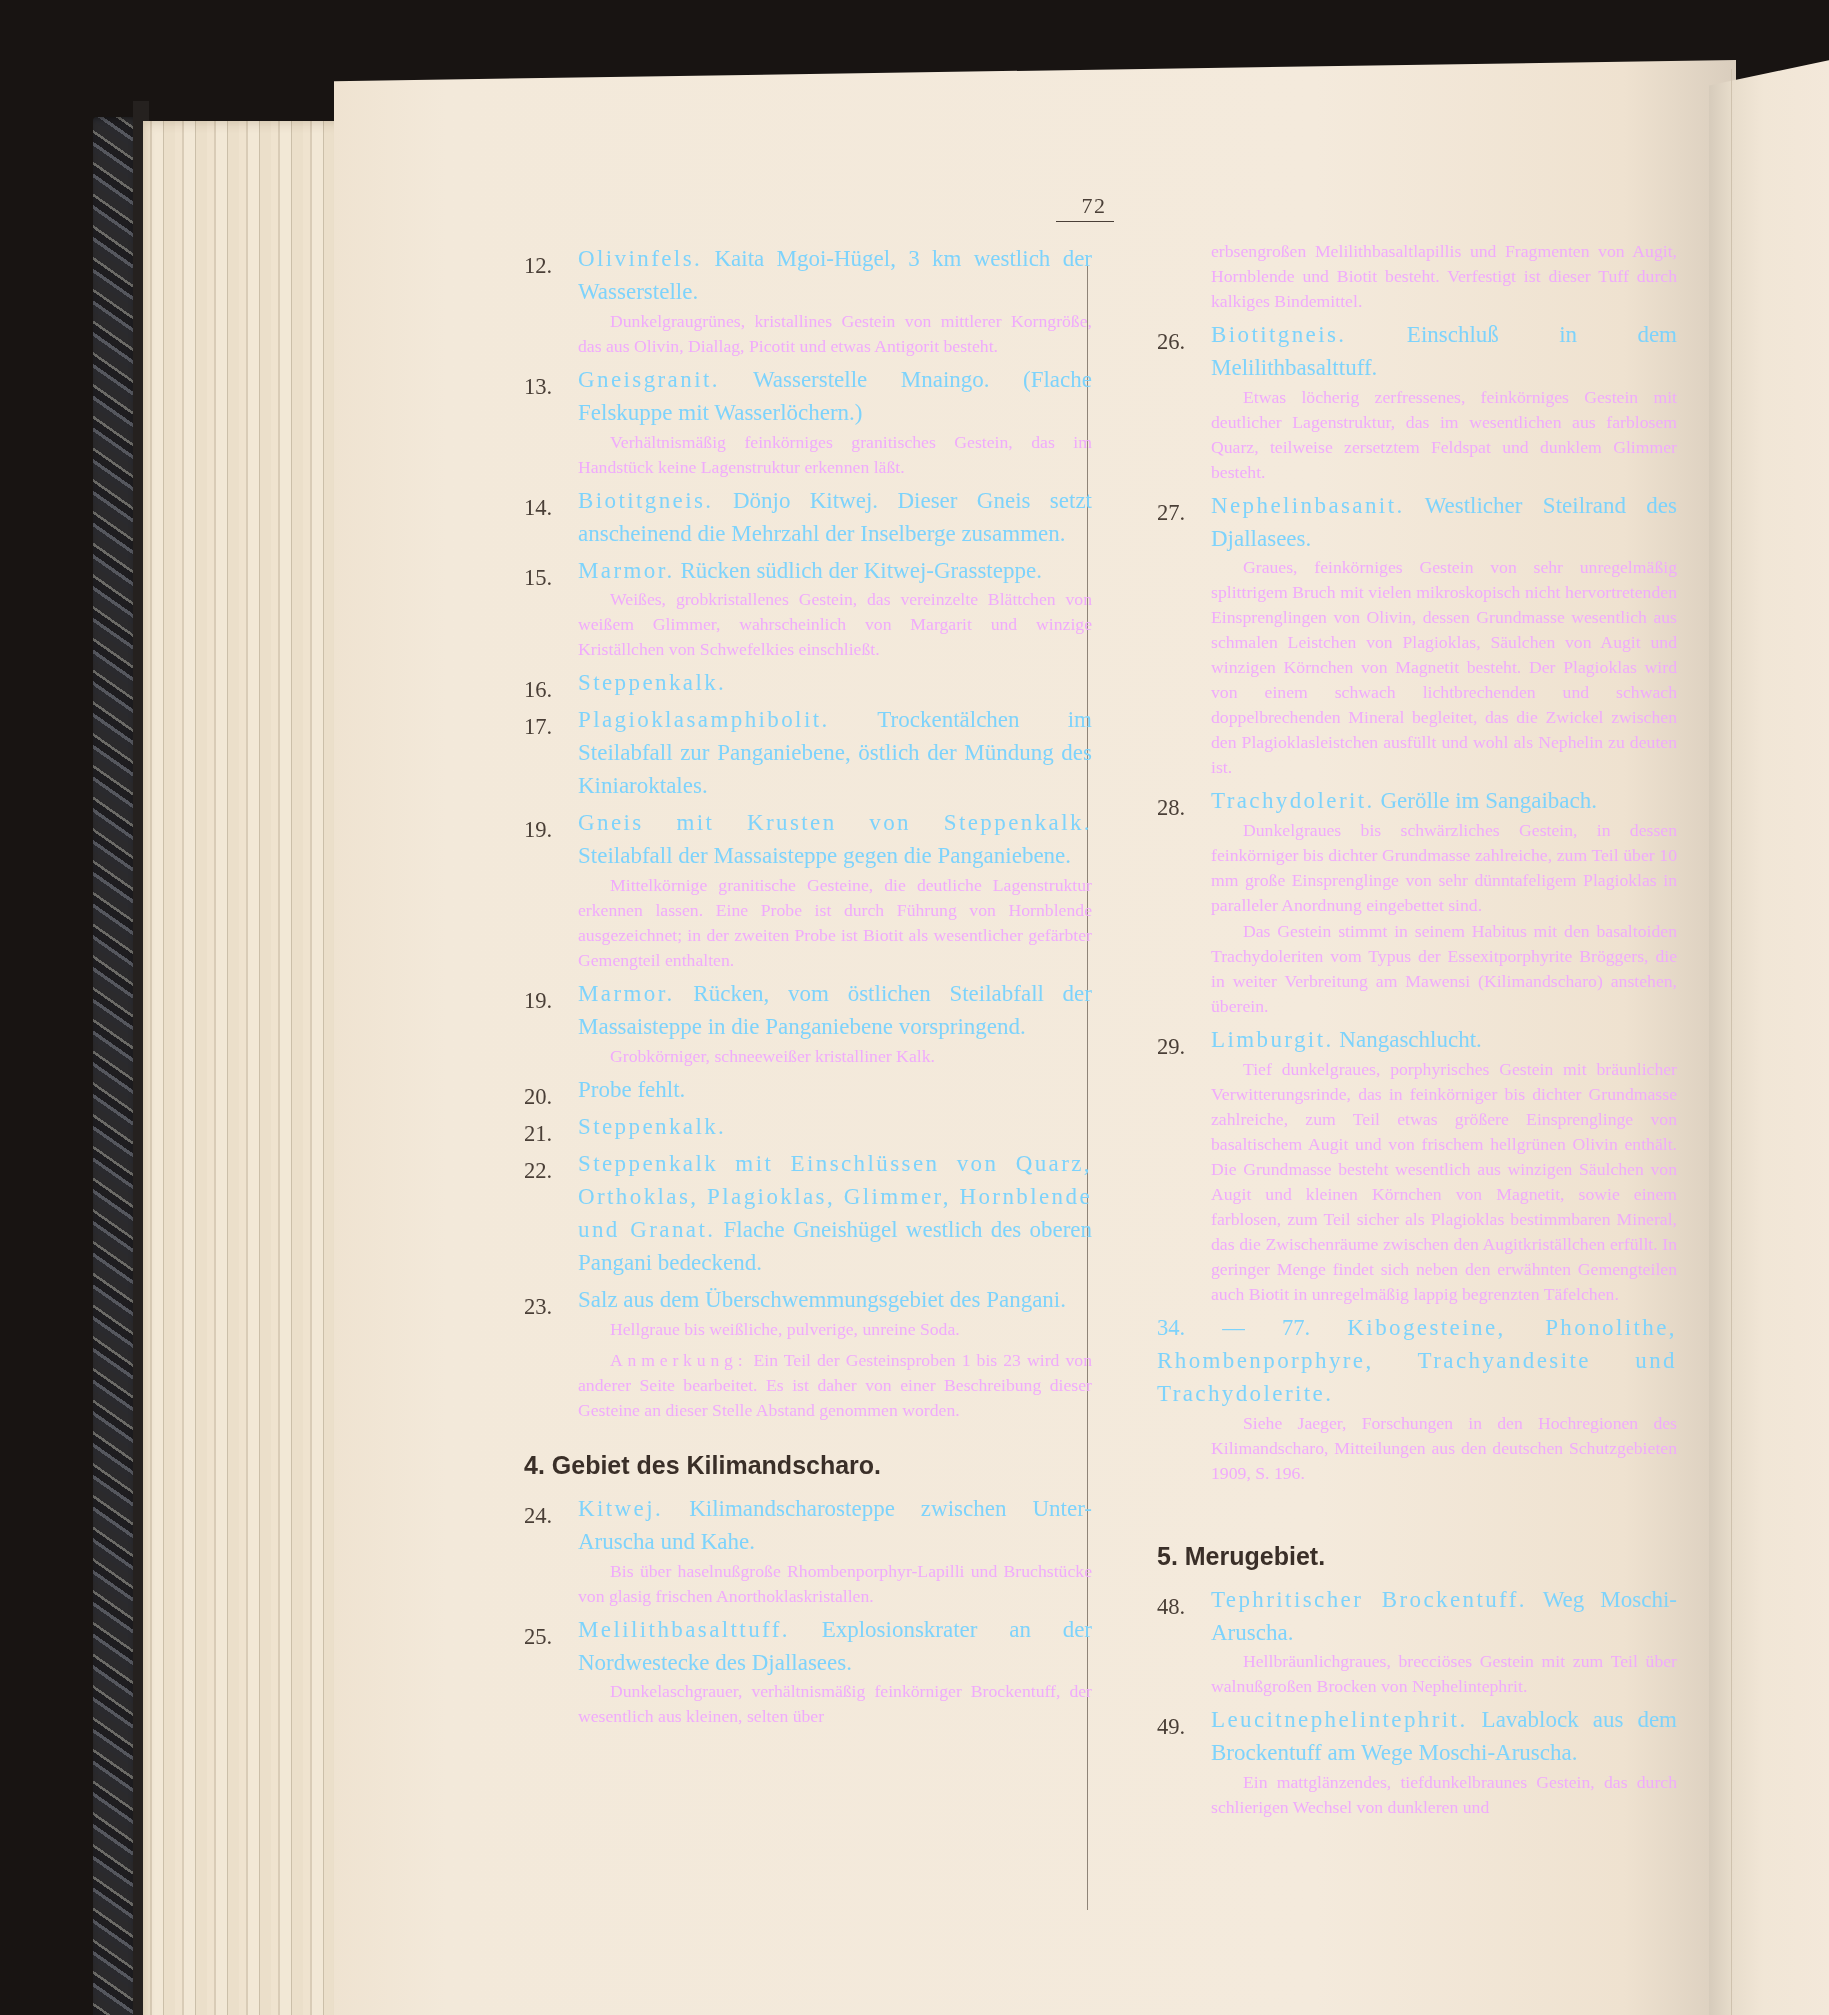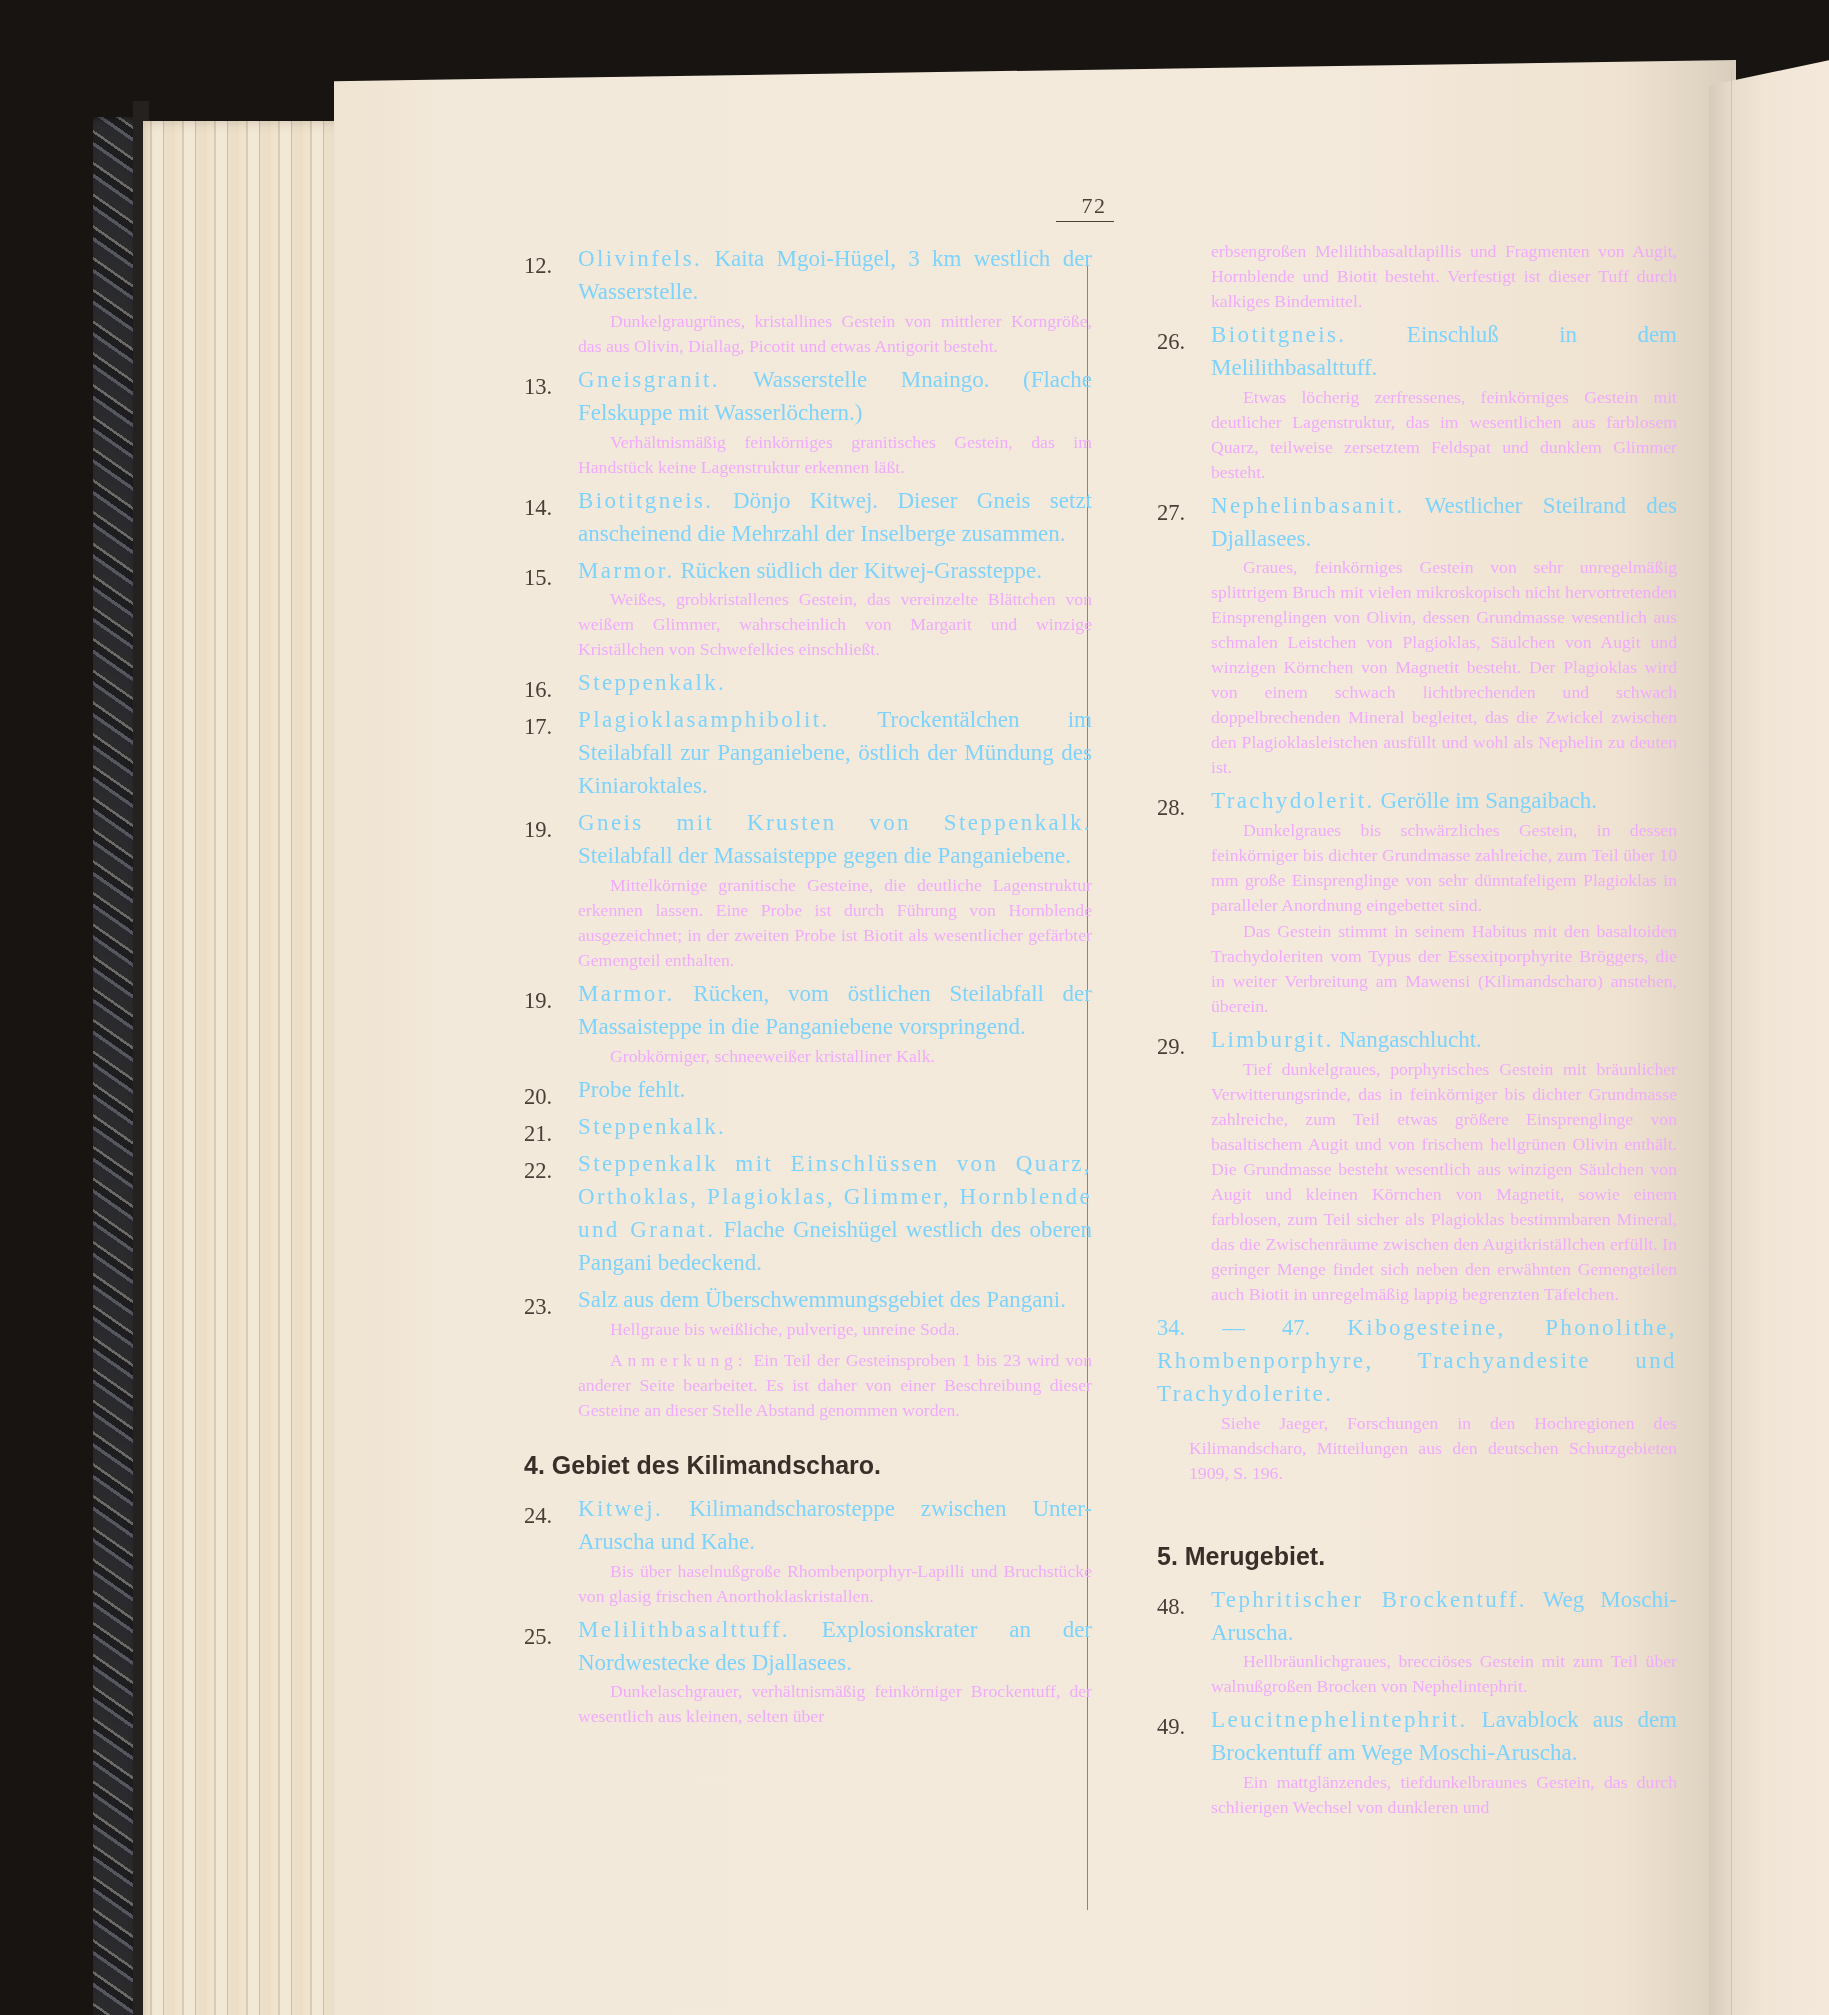--- a/index.html
+++ b/index.html
@@ -199,22 +199,22 @@
     <div class="entry-desc">Das Gestein stimmt in seinem Habitus mit den basaltoiden Trachydoleriten vom Typus der Essexitporphyrite Bröggers, die in weiter Verbreitung am Mawensi (Kilimandscharo) anstehen, überein.</div>
   </div>
 
   <div class="entry">
     <span class="entry-num">29.</span>
     <div class="entry-head"><span class="entry-title">Limburgit.</span> <span>Nangaschlucht.</span></div>
     <div class="entry-desc">Tief dunkelgraues, porphyrisches Gestein mit bräunlicher Verwitterungsrinde, das in feinkörniger bis dichter Grundmasse zahlreiche, zum Teil etwas größere Einsprenglinge von basaltischem Augit und von frischem hellgrünen Olivin enthält. Die Grundmasse besteht wesentlich aus winzigen Säulchen von Augit und kleinen Körnchen von Magnetit, sowie einem farblosen, zum Teil sicher als Plagioklas bestimmbaren Mineral, das die Zwischenräume zwischen den Augitkriställchen erfüllt. In geringer Menge findet sich neben den erwähnten Gemengteilen auch Biotit in unregelmäßig lappig begrenzten Täfelchen.</div>
   </div>
 
   <div class="entry" style="padding-left:0">
-    <div class="entry-head"><span style="font-size:22.6px">34. — 47.</span> <span class="entry-title">Kibogesteine, Phonolithe, Rhombenporphyre, Trachyandesite und Trachydolerite.</span></div>
-    <div class="entry-desc" style="margin-left:32px">Siehe Jaeger, Forschungen in den Hochregionen des Kilimandscharo, Mitteilungen aus den deutschen Schutzgebieten 1909, S. 196.</div>
+    <div class="entry-head"><span style="font-size:22.6px">34. — 77.</span> <span class="entry-title">Kibogesteine, Phonolithe, Rhombenporphyre, Trachyandesite und Trachydolerite.</span></div>
+    <div class="entry-desc" style="margin-left:54px">Siehe Jaeger, Forschungen in den Hochregionen des Kilimandscharo, Mitteilungen aus den deutschen Schutzgebieten 1909, S. 196.</div>
   </div>
 
   <div class="section-heading">5. Merugebiet.</div>
 
   <div class="entry">
     <span class="entry-num">48.</span>
     <div class="entry-head"><span class="entry-title">Tephritischer Brockentuff.</span> <span>Weg Moschi-Aruscha.</span></div>
     <div class="entry-desc">Hellbräunlichgraues, brecciöses Gestein mit zum Teil über walnußgroßen Brocken von Nephelintephrit.</div>
   </div>
 

